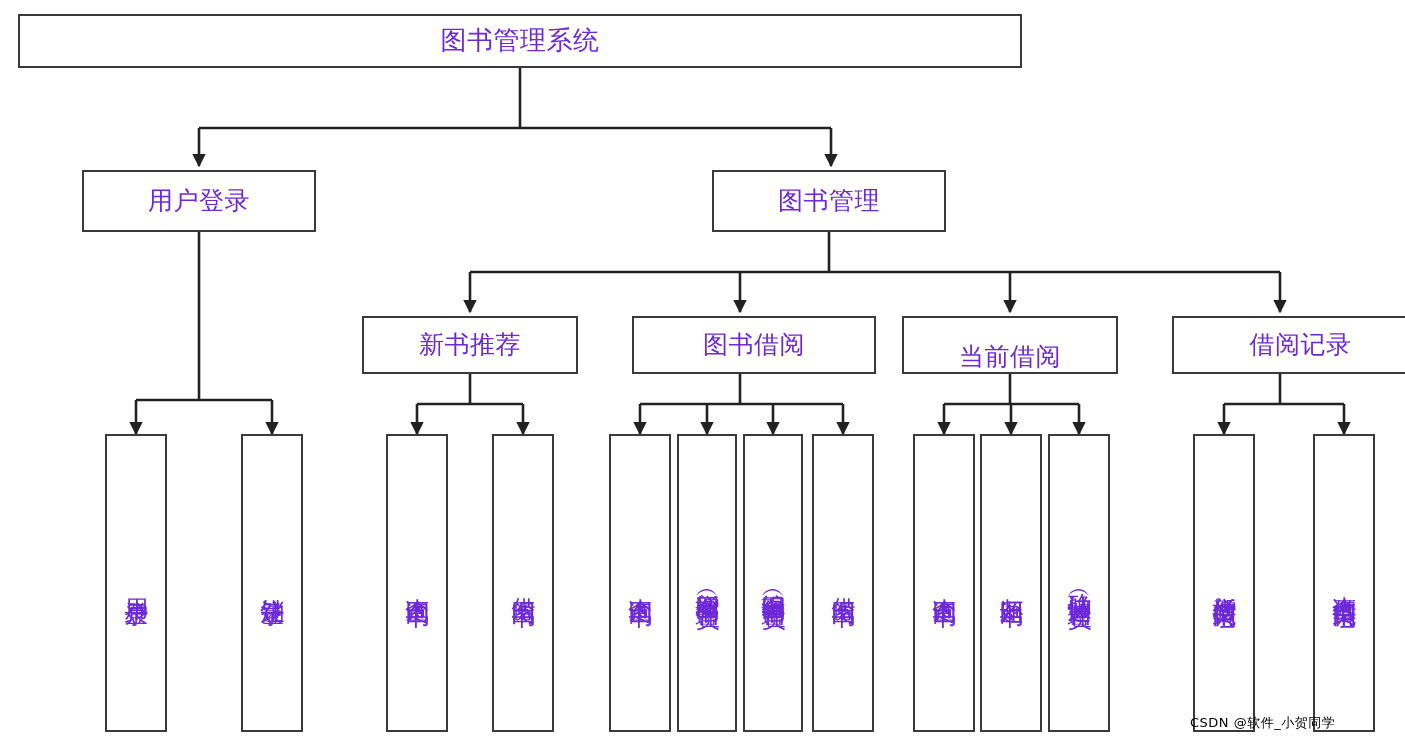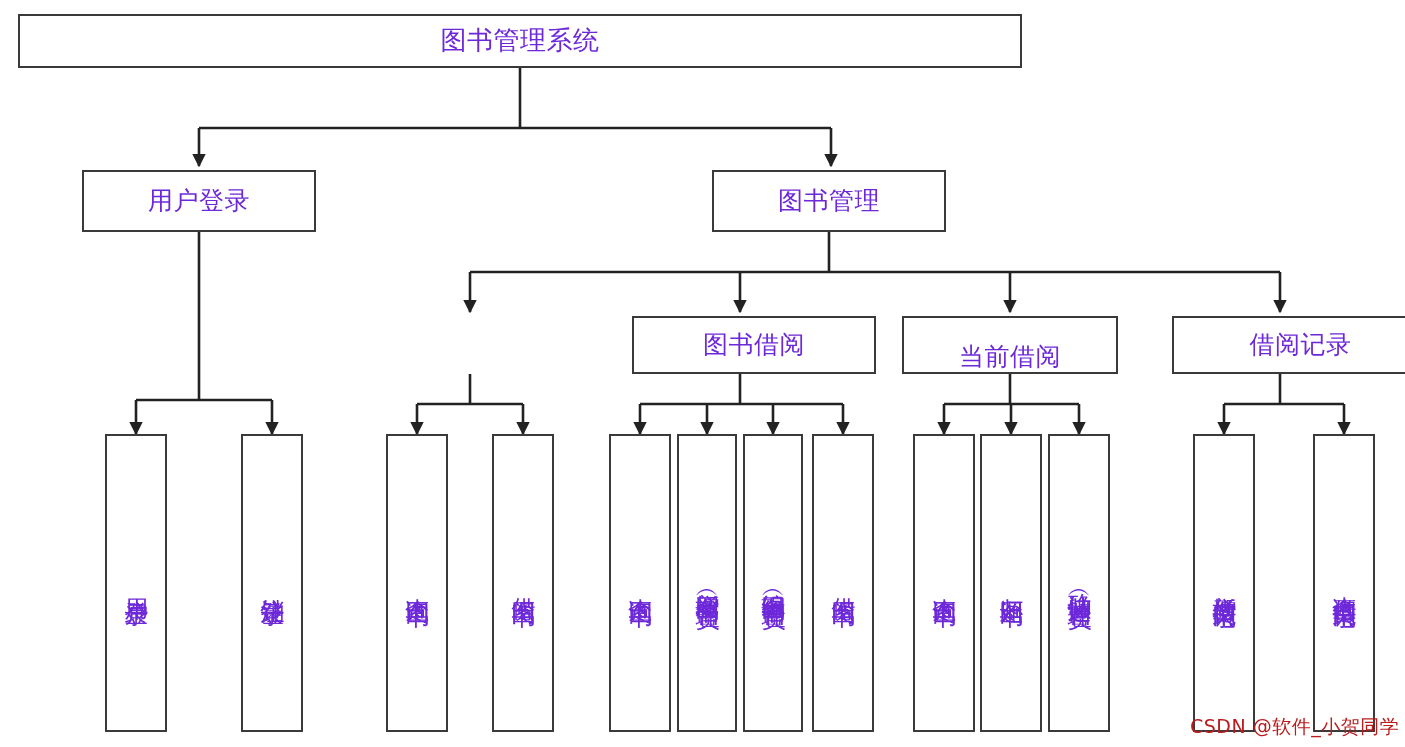--- a/index.html
+++ b/index.html
@@ -62,22 +62,22 @@
     line-height: 1.12;
     letter-spacing: 2px;
     white-space: normal;
     max-height: 270px;
   }
   .node.vert.tall .lbl {
     max-height: 285px;
   }
   .watermark {
     position: absolute;
-    color: #b91c1c;
-    font-size: 19px;
+    color: #000000;
+    font-size: 13px;
     white-space: nowrap;
     letter-spacing: 0.5px;
   }
 </style>
 </head>
 <body>
 
 <div id="canvas">
 
   <svg class="edges" viewBox="0 0 1405 747" xmlns="http://www.w3.org/2000/svg">
@@ -134,20 +134,23 @@
     <span class="lbl">图书管理系统</span>
   </div>
 
   <div class="node horiz" style="left:82px; top:170px; width:234px; height:62px;">
     <span class="lbl">用户登录</span>
   </div>
   <div class="node horiz" style="left:712px; top:170px; width:234px; height:62px;">
     <span class="lbl">图书管理</span>
   </div>
 
+  <div class="node horiz" style="left:362px; top:316px; width:216px; height:58px;">
+    <span class="lbl">新书推荐</span>
+  </div>
   <div class="node horiz" style="left:632px; top:316px; width:244px; height:58px;">
     <span class="lbl">图书借阅</span>
   </div>
   <div class="node horiz" style="left:902px; top:316px; width:216px; height:58px;align-items:flex-end;">
     <span class="lbl">当前借阅</span>
   </div>
   <div class="node horiz" style="left:1172px; top:316px; width:257px; height:58px;">
     <span class="lbl">借阅记录</span>
   </div>
 

